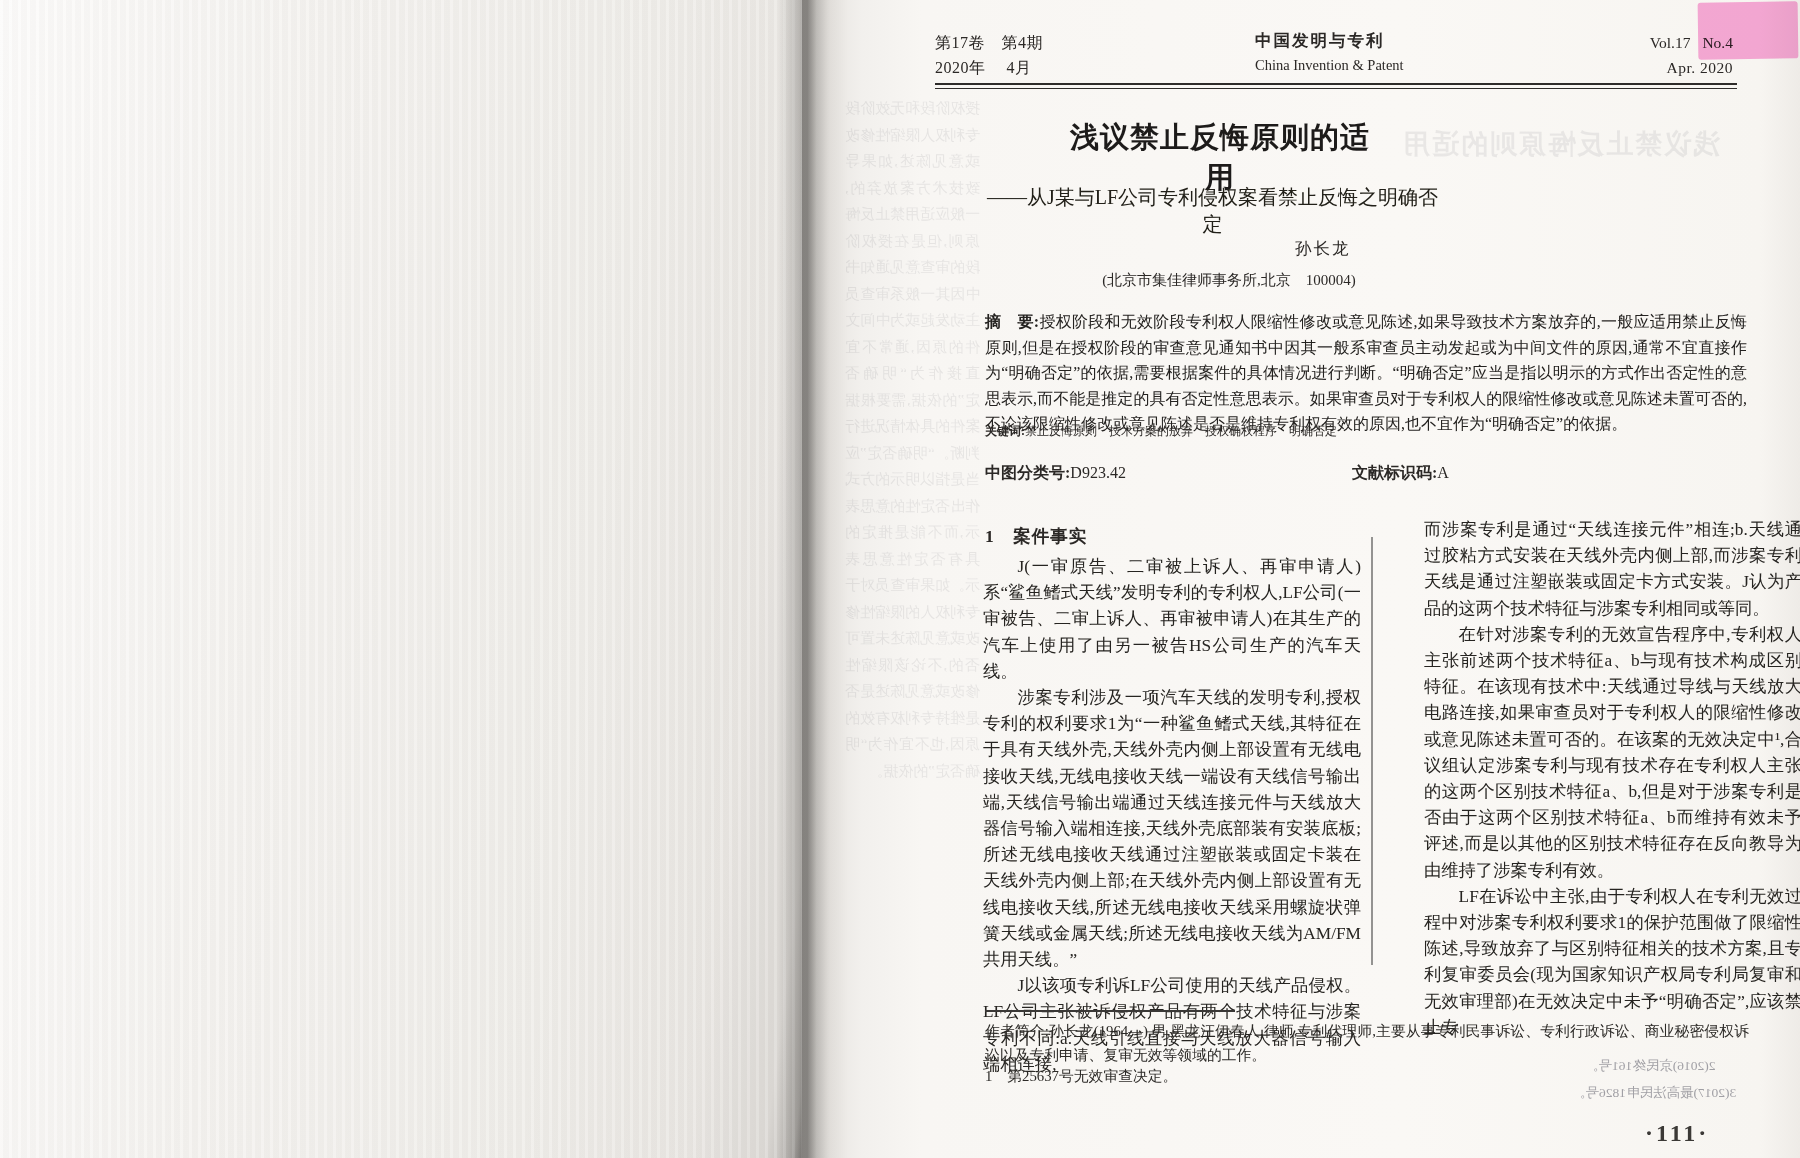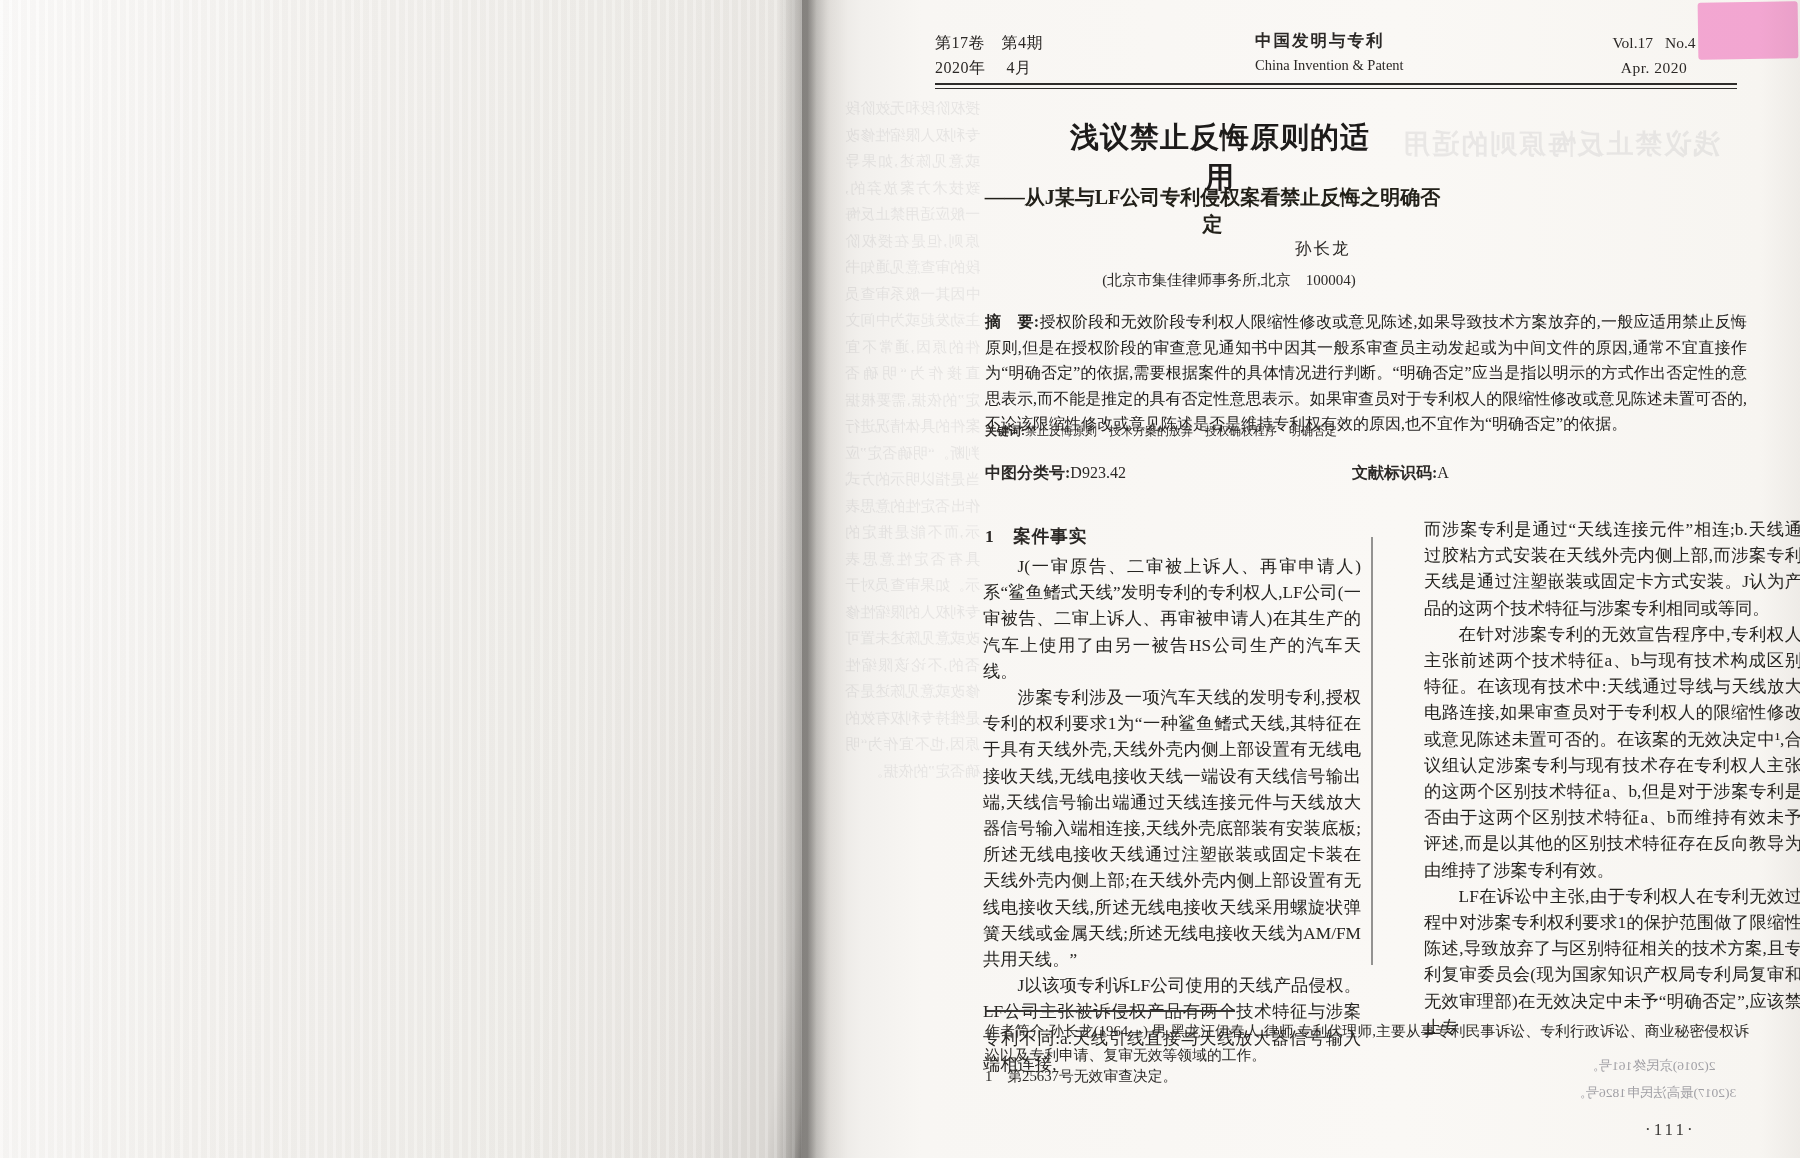--- a/index.html
+++ b/index.html
@@ -25,33 +25,33 @@
     font-size:15px; line-height:26.5px; opacity:.095; filter:blur(.7px); text-align:justify; }
   .ghost-title { left:1140px; top:126px; width:580px; font-size:27px; font-weight:900;
     letter-spacing:2px; opacity:.085; filter:blur(.5px); }
   .ghost-fn { font-size:13.5px; color:rgba(88,88,100,.55); filter:blur(.3px); white-space:nowrap; }
 
   
   .hdr-left { left:935px; top:30px; width:140px; font-size:16px; line-height:25px; letter-spacing:.5px; }
   .hdr-center { left:1255px; top:28px; width:210px; text-align:left; }
   .hdr-cn { font-size:16.5px; letter-spacing:2px; font-weight:600; line-height:26px; }
   .hdr-en { font-size:14.5px; line-height:23px; }
-  .hdr-right { left:1575px; top:30px; width:158px; text-align:center; font-size:15.5px; line-height:25px; }
+  .hdr-right { left:1575px; top:30px; width:158px; text-align:right; font-size:15.5px; line-height:25px; }
   .no4 { margin-left:12px; }
   .apr { letter-spacing:.5px; }
   .pink-mark { left:1698px; top:2px; width:100px; height:57px; background:#f776c6; opacity:.6;
     mix-blend-mode:multiply; border-radius:3px; transform:rotate(-.8deg); }
   .header-rule { left:935px; top:83px; width:802px; height:6px;
     border-top:2.5px solid #2e2c2a; border-bottom:1.5px solid #2e2c2a; }
 
   
   .art-title { left:1060px; top:118px; width:320px; text-align:center;
     font-size:29px; font-weight:900; letter-spacing:1px; color:#1d1b1a; }
   .art-subtitle { left:980px; top:184px; width:465px; text-align:center;
-    font-size:20px; font-weight:700; color:#222019; }
+    font-size:20px; font-weight:400; color:#222019; }
   .art-author { left:1295px; top:238px; font-size:16.5px; letter-spacing:2px; }
   .art-affil { left:1048px; top:271px; width:362px; text-align:center; font-size:15px; }
 
   .abstract { left:985px; top:309px; width:762px; font-size:16px; line-height:25.6px;
     text-align:justify; color:#242220; }
   .kw { left:985px; top:423px; width:762px; font-size:12px; }
   .meta-clc { left:985px; top:463px; font-size:16px; }
   .meta-doc { left:1352px; top:463px; font-size:16px; }
   .lbl { font-weight:700; }
 
@@ -61,21 +61,21 @@
   .col-left { left:983px; top:554px; }
   .col-right { left:1390px; top:517px;margin-left:34px; }
   .col p { text-indent:2em; }
   .col p.noindent { text-indent:0; }
   .col-rule { left:1371px; top:537px; width:2px; height:428px; background:rgba(45,45,45,.5); }
 
   
   .foot-rule { left:985px; top:1010px; width:250px; height:0; border-top:2px solid #3a3836; }
   .bio { left:985px; top:1020px; width:764px; font-size:14.8px; line-height:23.5px; text-align:justify; color:#2c2a27; }
   .footnote { left:985px; top:1067px; width:600px; font-size:14.8px; color:#2c2a27; }
-  .pagenum { left:1645px; top:1120px; font-size:17px; letter-spacing:3px; font-weight:400; color:#3b3936; }
+  .pagenum { left:1645px; top:1120px; font-size:24px; letter-spacing:3px; font-weight:700; color:#3b3936; }
 </style>
 </head>
 <body>
 
 <div id="canvas">
 
   <div class="abs page-left"></div>
   <div class="abs page-right"></div>
 
   <div class="abs ghost ghost-strip">授权阶段和无效阶段专利权人限缩性修改或意见陈述,如果导致技术方案放弃的,一般应适用禁止反悔原则,但是在授权阶段的审查意见通知书中因其一般系审查员主动发起或为中间文件的原因,通常不宜直接作为“明确否定”的依据,需要根据案件的具体情况进行判断。“明确否定”应当是指以明示的方式作出否定性的意思表示,而不能是推定的具有否定性意思表示。如果审查员对于专利权人的限缩性修改或意见陈述未置可否的,不论该限缩性修改或意见陈述是否是维持专利权有效的原因,也不宜作为“明确否定”的依据。</div>

